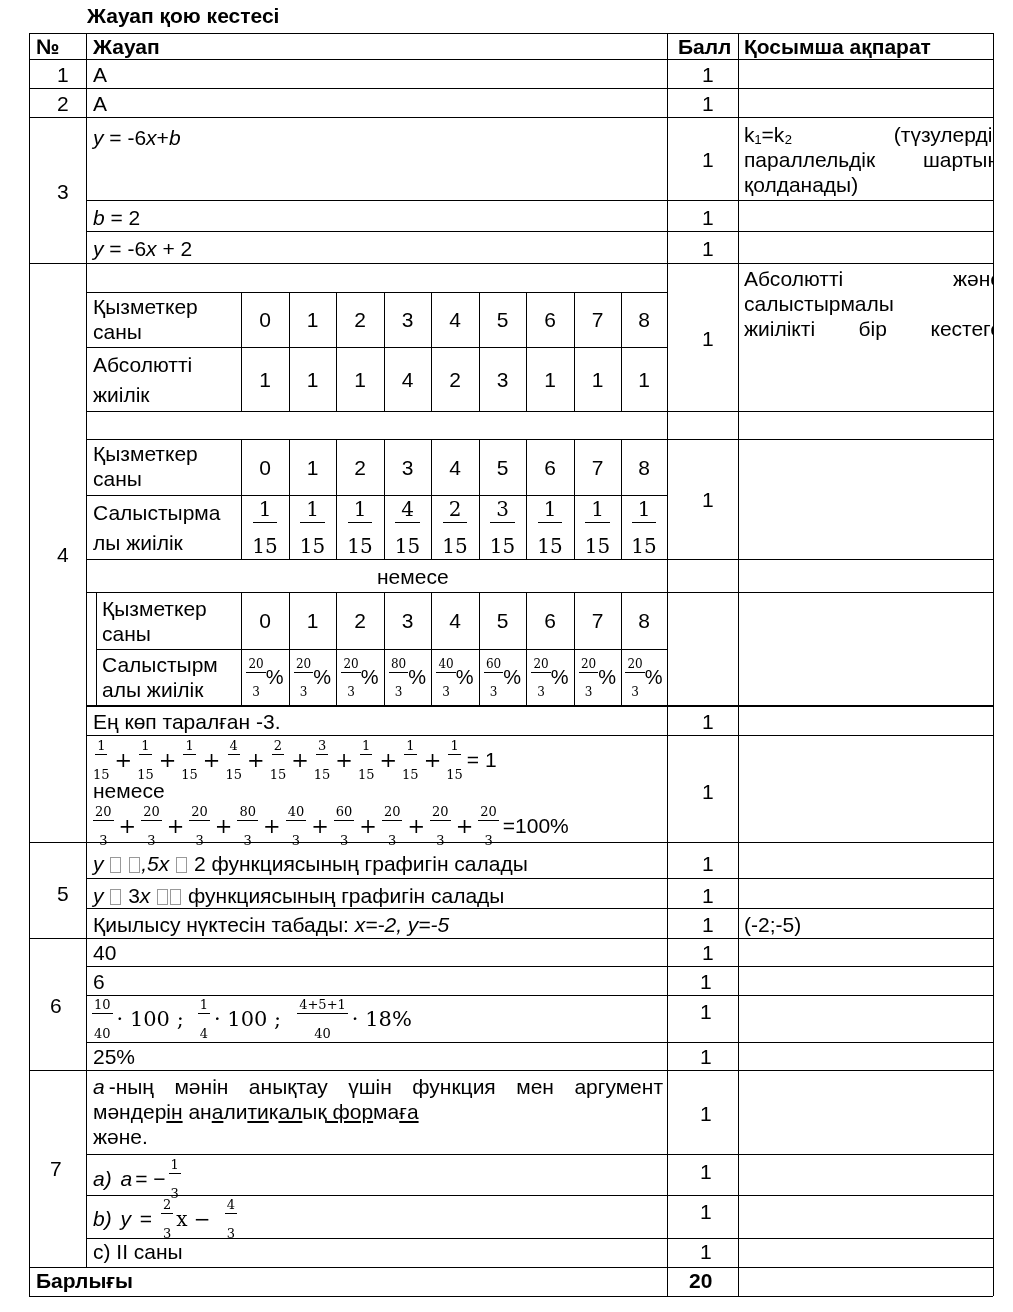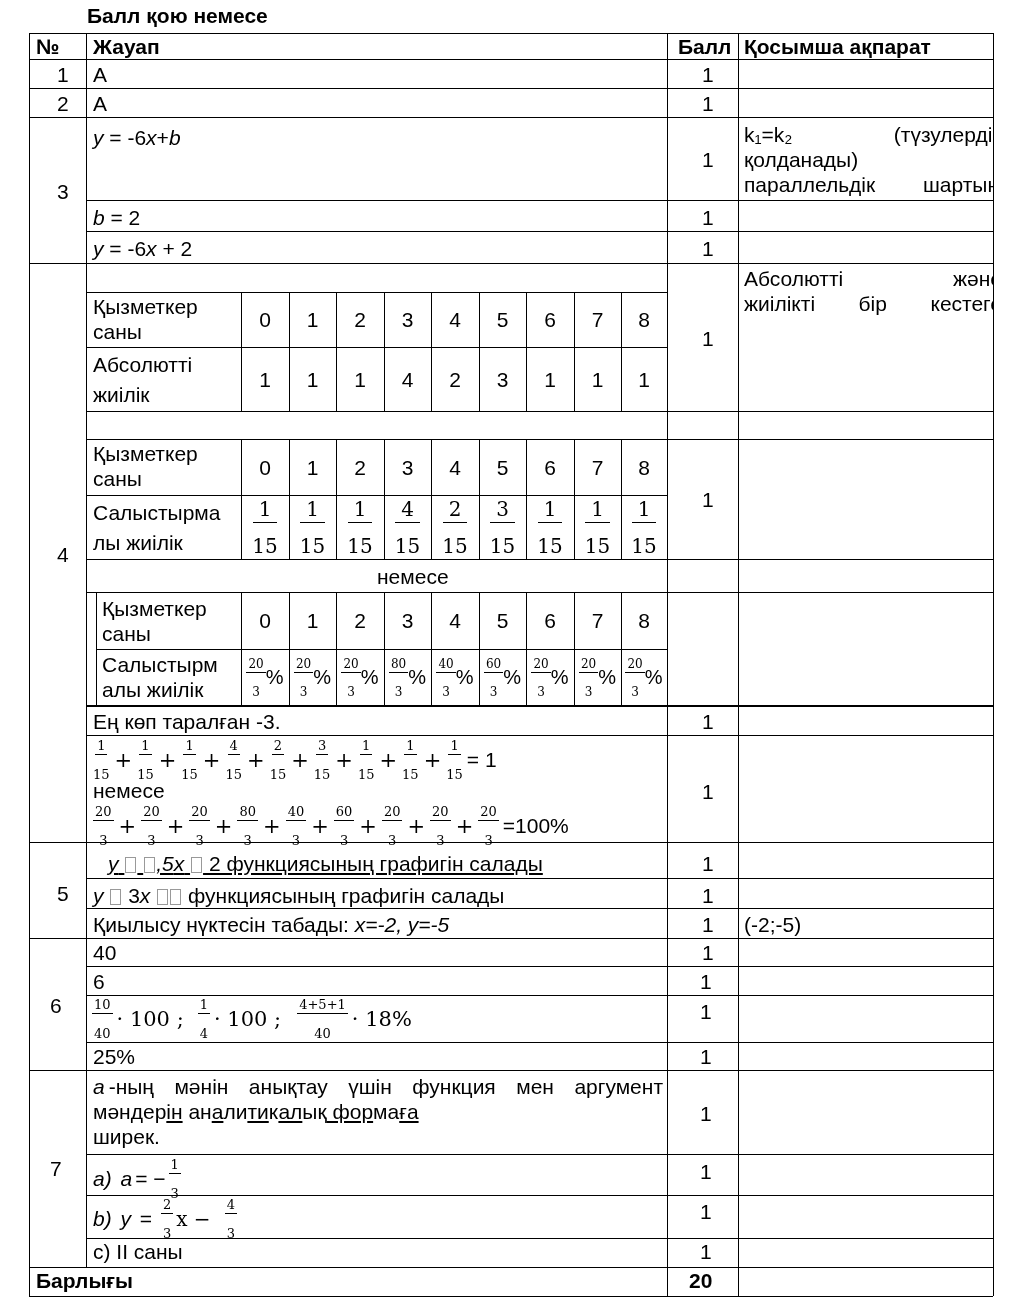--- a/index.html
+++ b/index.html
@@ -18,21 +18,21 @@
   .frac .n { border-bottom:1.5px solid #000; padding:0 2px 2px; }
   .frac .d { padding-top:13px; }
   .fsm { font-size:13px; }
   .cell { position:absolute; display:flex; align-items:center; justify-content:center; }
   .u { text-decoration:underline; }
   .missing { display:inline-block; width:9px; height:14px; border:1px solid #999; vertical-align:middle; margin:0 1px; }
 </style>
 </head>
 <body>
 
-<div class="title">Балл қою немесе</div>
+<div class="title">Жауап қою кестесі</div>
 
 <div id="grid">
     <div class="hl" style="left: 29px; width: 964px; top: 33px;"></div>
     <div class="hl" style="left: 29px; width: 964px; top: 1296px;"></div>
     <div class="vl" style="left: 29px; top: 33px; height: 1263px;"></div>
     <div class="vl" style="left: 993px; top: 33px; height: 1263px;"></div>
     <div class="vl" style="left: 86px; top: 33px; height: 1234px;"></div>
     <div class="vl" style="left: 667px; top: 33px; height: 1263px;"></div>
     <div class="vl" style="left: 738px; top: 33px; height: 1263px;"></div>
     <div class="hl" style="left: 29px; width: 964px; top: 59px;"></div>
@@ -106,25 +106,25 @@
 <div class="txt" style="left:702px;top:92px;">1</div>
 
 <div class="txt" style="left:57px;top:180px;">3</div>
 <div class="txt" style="left:93px;top:126px;"><span class="it">y</span><span> = -6</span><span class="it">x</span><span>+</span><span class="it">b</span></div>
 <div class="txt" style="left:702px;top:148px;">1</div>
 <div class="abs" style="left:744px;top:122px;width:250px;overflow:hidden;line-height:1.2;">
   <div style="display:flex;justify-content:space-between;width:260px;">
       <span>k₁=k₂</span>
       <span>(түзулердің</span>
     </div>
-  <div>қолданады)</div>
   <div style="display:flex;justify-content:space-between;width:255px;">
       <span>параллельдік</span>
       <span>шартын</span>
     </div>
+  <div>қолданады)</div>
 </div>
 <div class="txt" style="left:93px;top:206px;"><span class="it">b</span><span> = 2</span></div>
 <div class="txt" style="left:702px;top:206px;">1</div>
 <div class="txt" style="left:93px;top:237px;"><span class="it">y</span><span> = -6</span><span class="it">x</span><span> + 2</span></div>
 <div class="txt" style="left:702px;top:237px;">1</div>
 
 <div class="txt" style="left:57px;top:543px;">4</div>
 
 <div class="abs" style="left:93px;top:294px;line-height:1.2;">
     <div>Қызметкер</div>
@@ -153,20 +153,21 @@
     <div class="cell" style="left: 526px; width: 48px; top: 348px; height: 63px;">1</div>
     <div class="cell" style="left: 574px; width: 47px; top: 348px; height: 63px;">1</div>
     <div class="cell" style="left: 621px; width: 46px; top: 348px; height: 63px;">1</div>
   </div>
 <div class="txt" style="left:702px;top:327px;">1</div>
 <div class="abs" style="left:744px;top:266px;width:250px;overflow:hidden;line-height:1.2;">
   <div style="display:flex;justify-content:space-between;width:258px;">
       <span>Абсолютті</span>
       <span>және</span>
     </div>
+  <div>салыстырмалы</div>
   <div style="display:flex;justify-content:space-between;width:258px;">
       <span>жиілікті</span>
       <span>бір</span>
       <span>кестеге</span>
     </div>
 </div>
 
 <div class="abs" style="left:93px;top:441px;line-height:1.2;">
     <div>Қызметкер</div>
     <div>саны</div>
@@ -439,21 +440,21 @@
     <span class="serif" style="font-size: 21px; margin: 0px 5px;">+</span>
     <span class="frac" style="font-size: 13px;">
       <span class="n">20</span>
       <span class="d">3</span>
     </span>
     <span style="font-size: 21px; margin-left: 4px;">=100%</span>
   </div>
 <div class="txt" style="left:702px;top:780px;">1</div>
 
 <div class="txt" style="left:57px;top:882px;">5</div>
-<div class="txt" style="left:108px;top:852px;text-decoration:underline;"><span class="it">y</span> <span class="missing"></span> <span class="missing"></span><span class="it">,5</span><span class="it">x</span> <span class="missing"></span><span> 2  функциясының графигін салады</span></div>
+<div class="txt" style="left:93px;top:852px;"><span class="it">y</span> <span class="missing"></span> <span class="missing"></span><span class="it">,5</span><span class="it">x</span> <span class="missing"></span><span> 2  функциясының графигін салады</span></div>
 <div class="txt" style="left:702px;top:852px;">1</div>
 <div class="txt" style="left:93px;top:884px;"><span class="it">y</span> <span class="missing"></span><span> 3</span><span class="it">x</span> <span class="missing"></span><span class="missing"></span><span> функциясының графигін салады</span></div>
 <div class="txt" style="left:702px;top:884px;">1</div>
 <div class="txt" style="left:93px;top:913px;"><span>Қиылысу нүктесін табады: </span><span class="it">x=-2, y=-5</span></div>
 <div class="txt" style="left:702px;top:913px;">1</div>
 <div class="txt" style="left:744px;top:913px;">(-2;-5)</div>
 
 <div class="txt" style="left:50px;top:994px;">6</div>
 <div class="txt" style="left:93px;top:941px;">40</div>
 <div class="txt" style="left:702px;top:941px;">1</div>
@@ -482,21 +483,21 @@
 <div class="txt" style="left:93px;top:1045px;">25%</div>
 <div class="txt" style="left:700px;top:1045px;">1</div>
 
 <div class="txt" style="left:50px;top:1157px;">7</div>
 <div class="abs" style="left:93px;top:1074px;width:570px;line-height:1.2;">
   <div style="display:flex;justify-content:space-between;">
       <span class="it">a</span>
       <span style="flex:1;text-align:justify;text-align-last:justify;padding-left:4px;"> -ның мәнін анықтау үшін функция мен аргумент</span>
     </div>
   <div id="r7line2"><span style="white-space: pre;">мәндер</span><span class="u" style="white-space: pre;">ін</span><span style="white-space: pre;"> ан</span><span class="u" style="white-space: pre;">а</span><span style="white-space: pre;">ли</span><span class="u" style="white-space: pre;">ти</span><span style="white-space: pre;">к</span><span class="u" style="white-space: pre;">ал</span><span style="white-space: pre;">ық</span><span class="u" style="white-space: pre;"> фор</span><span style="white-space: pre;">ма</span><span class="u" style="white-space: pre;">ға</span></div>
-  <div>ширек.</div>
+  <div>және.</div>
 </div>
 <div class="txt" style="left:700px;top:1102px;">1</div>
 <div class="abs" style="left:93px;top:1158px;display:flex;align-items:center;gap:3px;">
   <span class="it" style="white-space:pre;">а) </span>
     <span class="it">a</span>
     <span>= −</span>
   <span class="frac fsm">
       <span class="n">1</span>
       <span class="d">3</span>
     </span>

